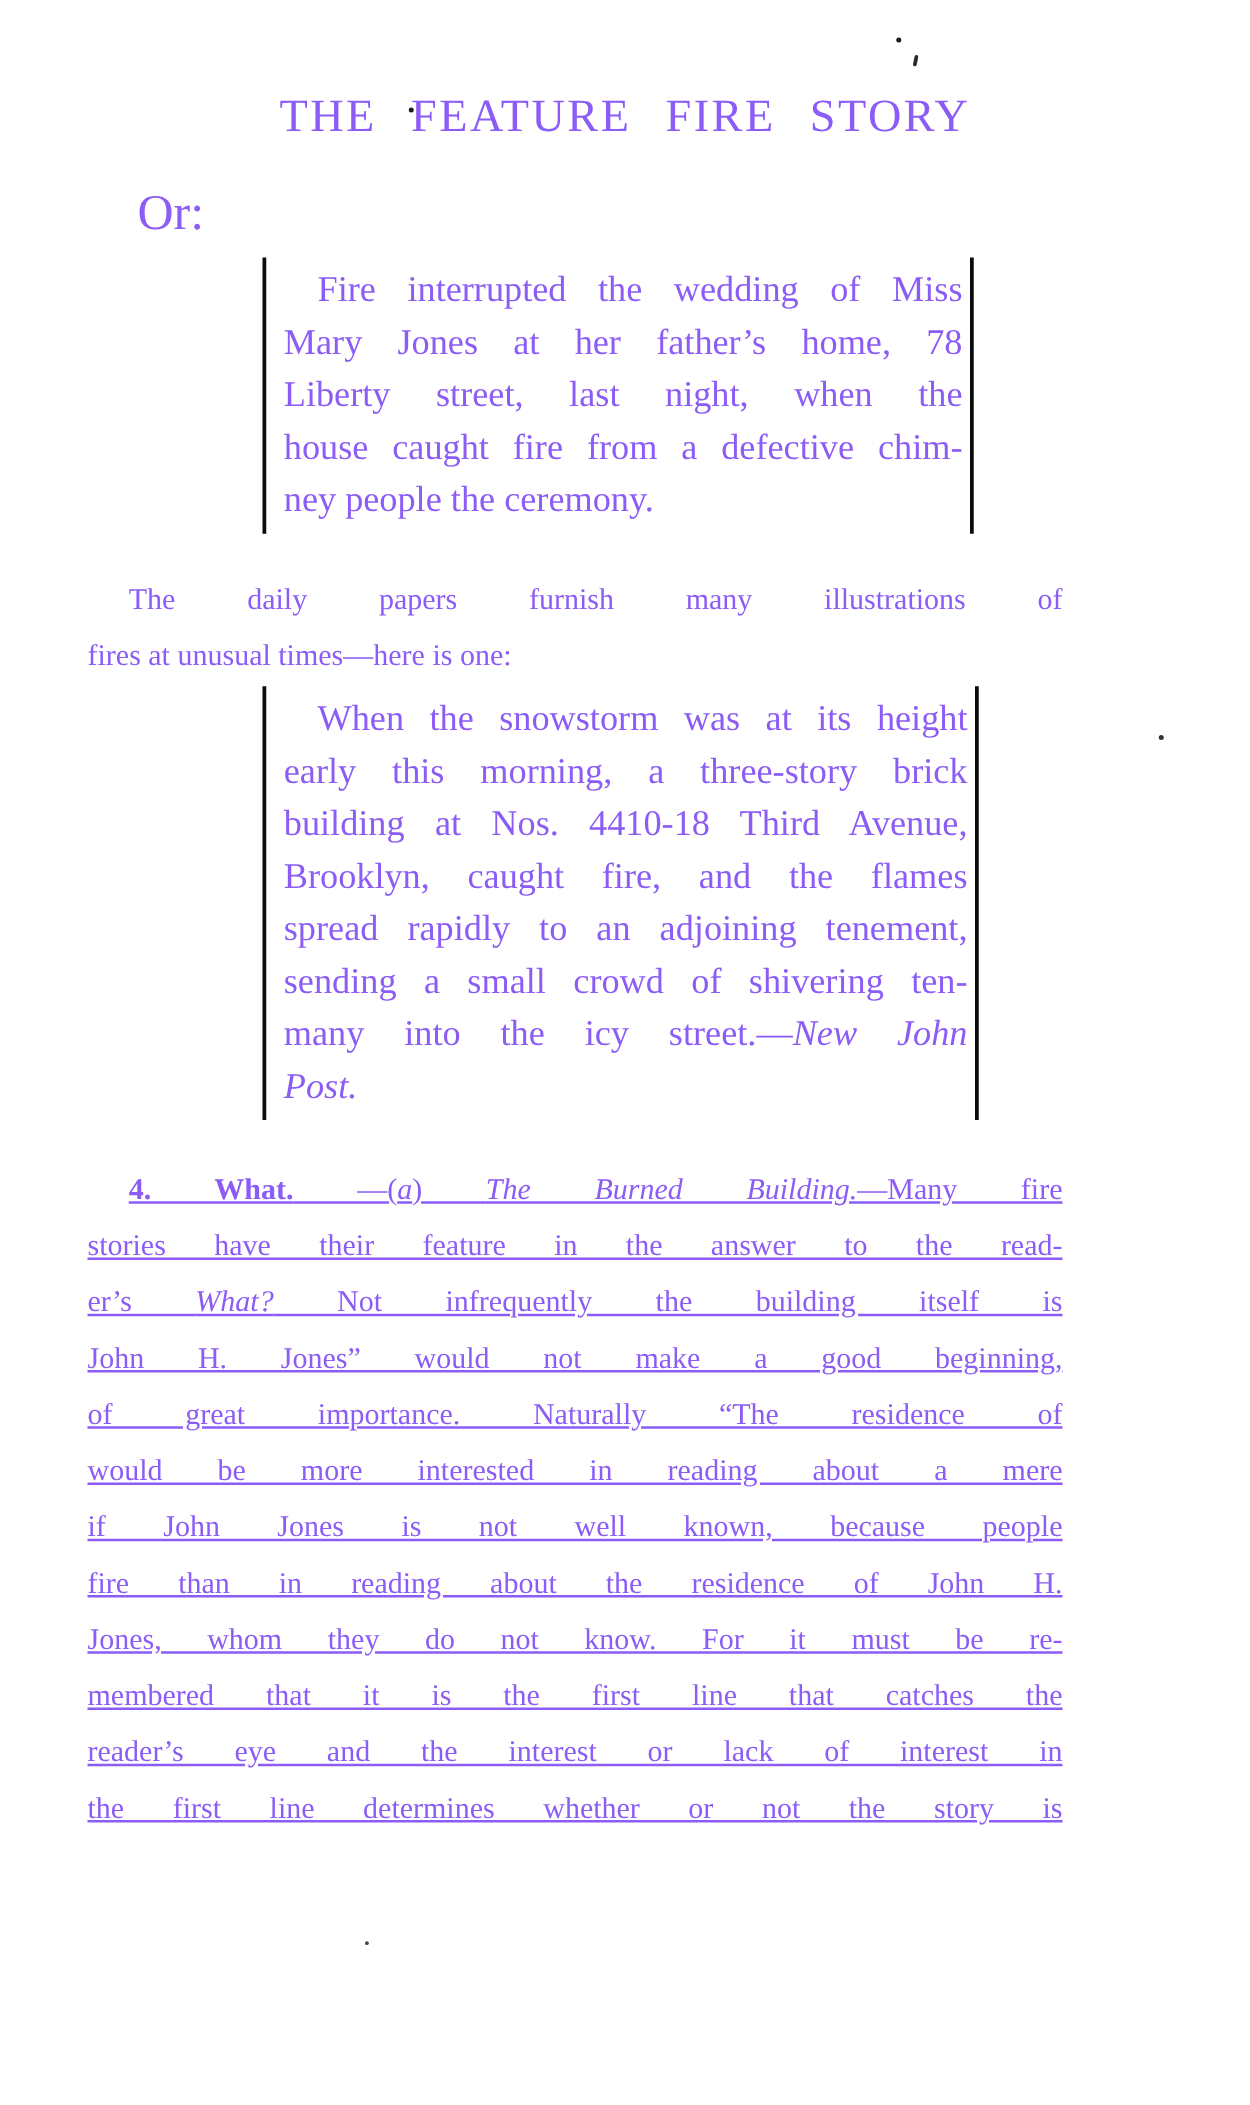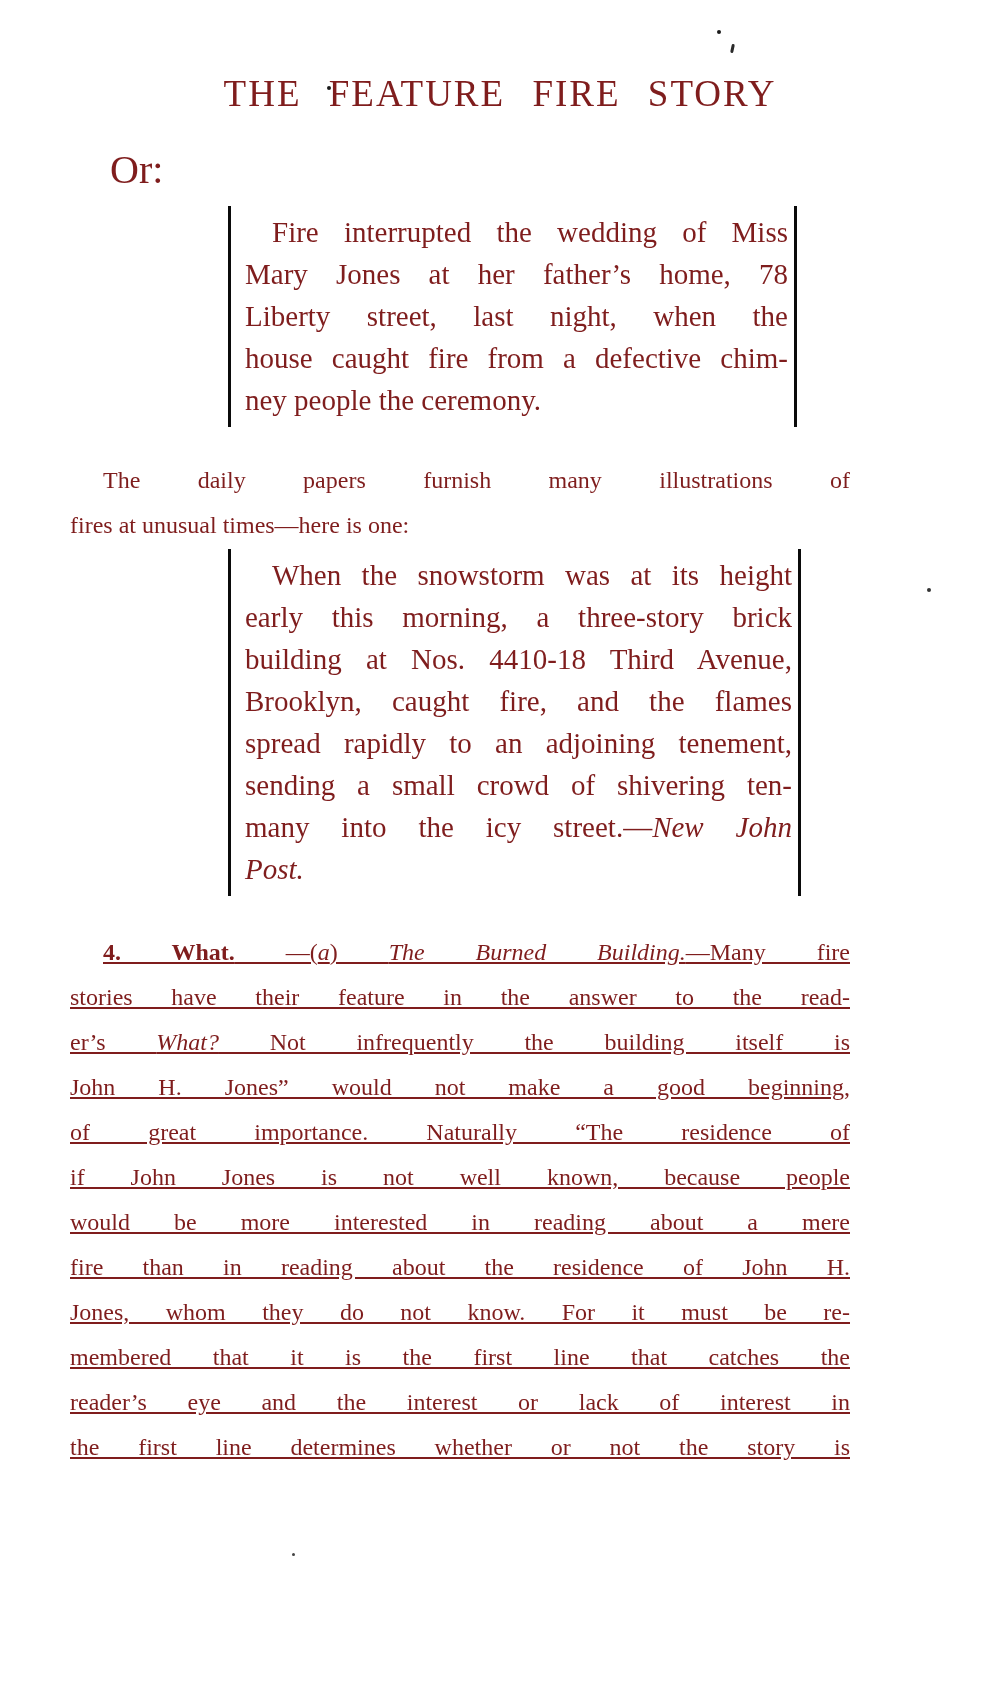--- a/index.html
+++ b/index.html
@@ -1,20 +1,20 @@
 <!DOCTYPE html>
 <html><head>
 <meta charset="utf-8">
 <style>
   html,body{margin:0;padding:0;background:#e8e8e8;}
   .page{
     position:relative;
     width:1000px;height:1684px;
     background:#ffffff;
-    color:#7f1d1d;
+    color:#8b5cf6;
     font-family:"Liberation Serif","DejaVu Serif",serif;
     overflow:hidden;
   }
   .header{
     position:absolute;left:0;top:72px;width:1000px;
     text-align:center;
     font-size:37px;
     letter-spacing:2px;
     word-spacing:16px;
     white-space:nowrap;
@@ -23,21 +23,20 @@
     position:absolute;left:110px;top:146px;
     font-size:40px;
   }
   .quote{
     position:absolute;
     border-left:3px solid #0b0b0b;
     border-right:3px solid #0b0b0b;
     padding:5px 6px 6px 14px;
     font-size:29px;
     line-height:42px;
-    margin-left:18px;
   }
   .quote1{left:210px;top:206px;width:543px;}
   .quote2{left:210px;top:549px;width:547px;}
   .bodytext{
     position:absolute;
     font-size:24px;
     line-height:45px;
   }
   .para1{left:70px;top:458px;width:780px;}
   .para2{left:70px;top:930px;width:780px;text-decoration:underline;}
@@ -102,22 +101,22 @@
       <div class="tline"><span>many into the icy street.—</span><span class="it">New John</span></div>
       <div class="tline last"><span class="it">Post.</span></div>
     </div>
 
   <div class="bodytext para2">
       <div class="tline indent"><span class="bd">4. What.</span><span> —(</span><span class="it">a</span><span>) </span><span class="it">The Burned Building.</span><span>—Many fire</span></div>
       <div class="tline"><span>stories have their feature in the answer to the read-</span></div>
       <div class="tline"><span>er’s </span><span class="it">What?</span><span> Not infrequently the building itself is</span></div>
       <div class="tline"><span>John H. Jones” would not make a good beginning,</span></div>
       <div class="tline"><span>of great importance. Naturally “The residence of</span></div>
+      <div class="tline"><span>would be more interested in reading about a mere</span></div>
       <div class="tline"><span>if John Jones is not well known, because people</span></div>
-      <div class="tline"><span>would be more interested in reading about a mere</span></div>
       <div class="tline"><span>fire than in reading about the residence of John H.</span></div>
       <div class="tline"><span>Jones, whom they do not know. For it must be re-</span></div>
       <div class="tline"><span>membered that it is the first line that catches the</span></div>
       <div class="tline"><span>reader’s eye and the interest or lack of interest in</span></div>
       <div class="tline"><span>the first line determines whether or not the story is</span></div>
     </div>
 
   <div class="pagenum">55</div>
 
 </div>

